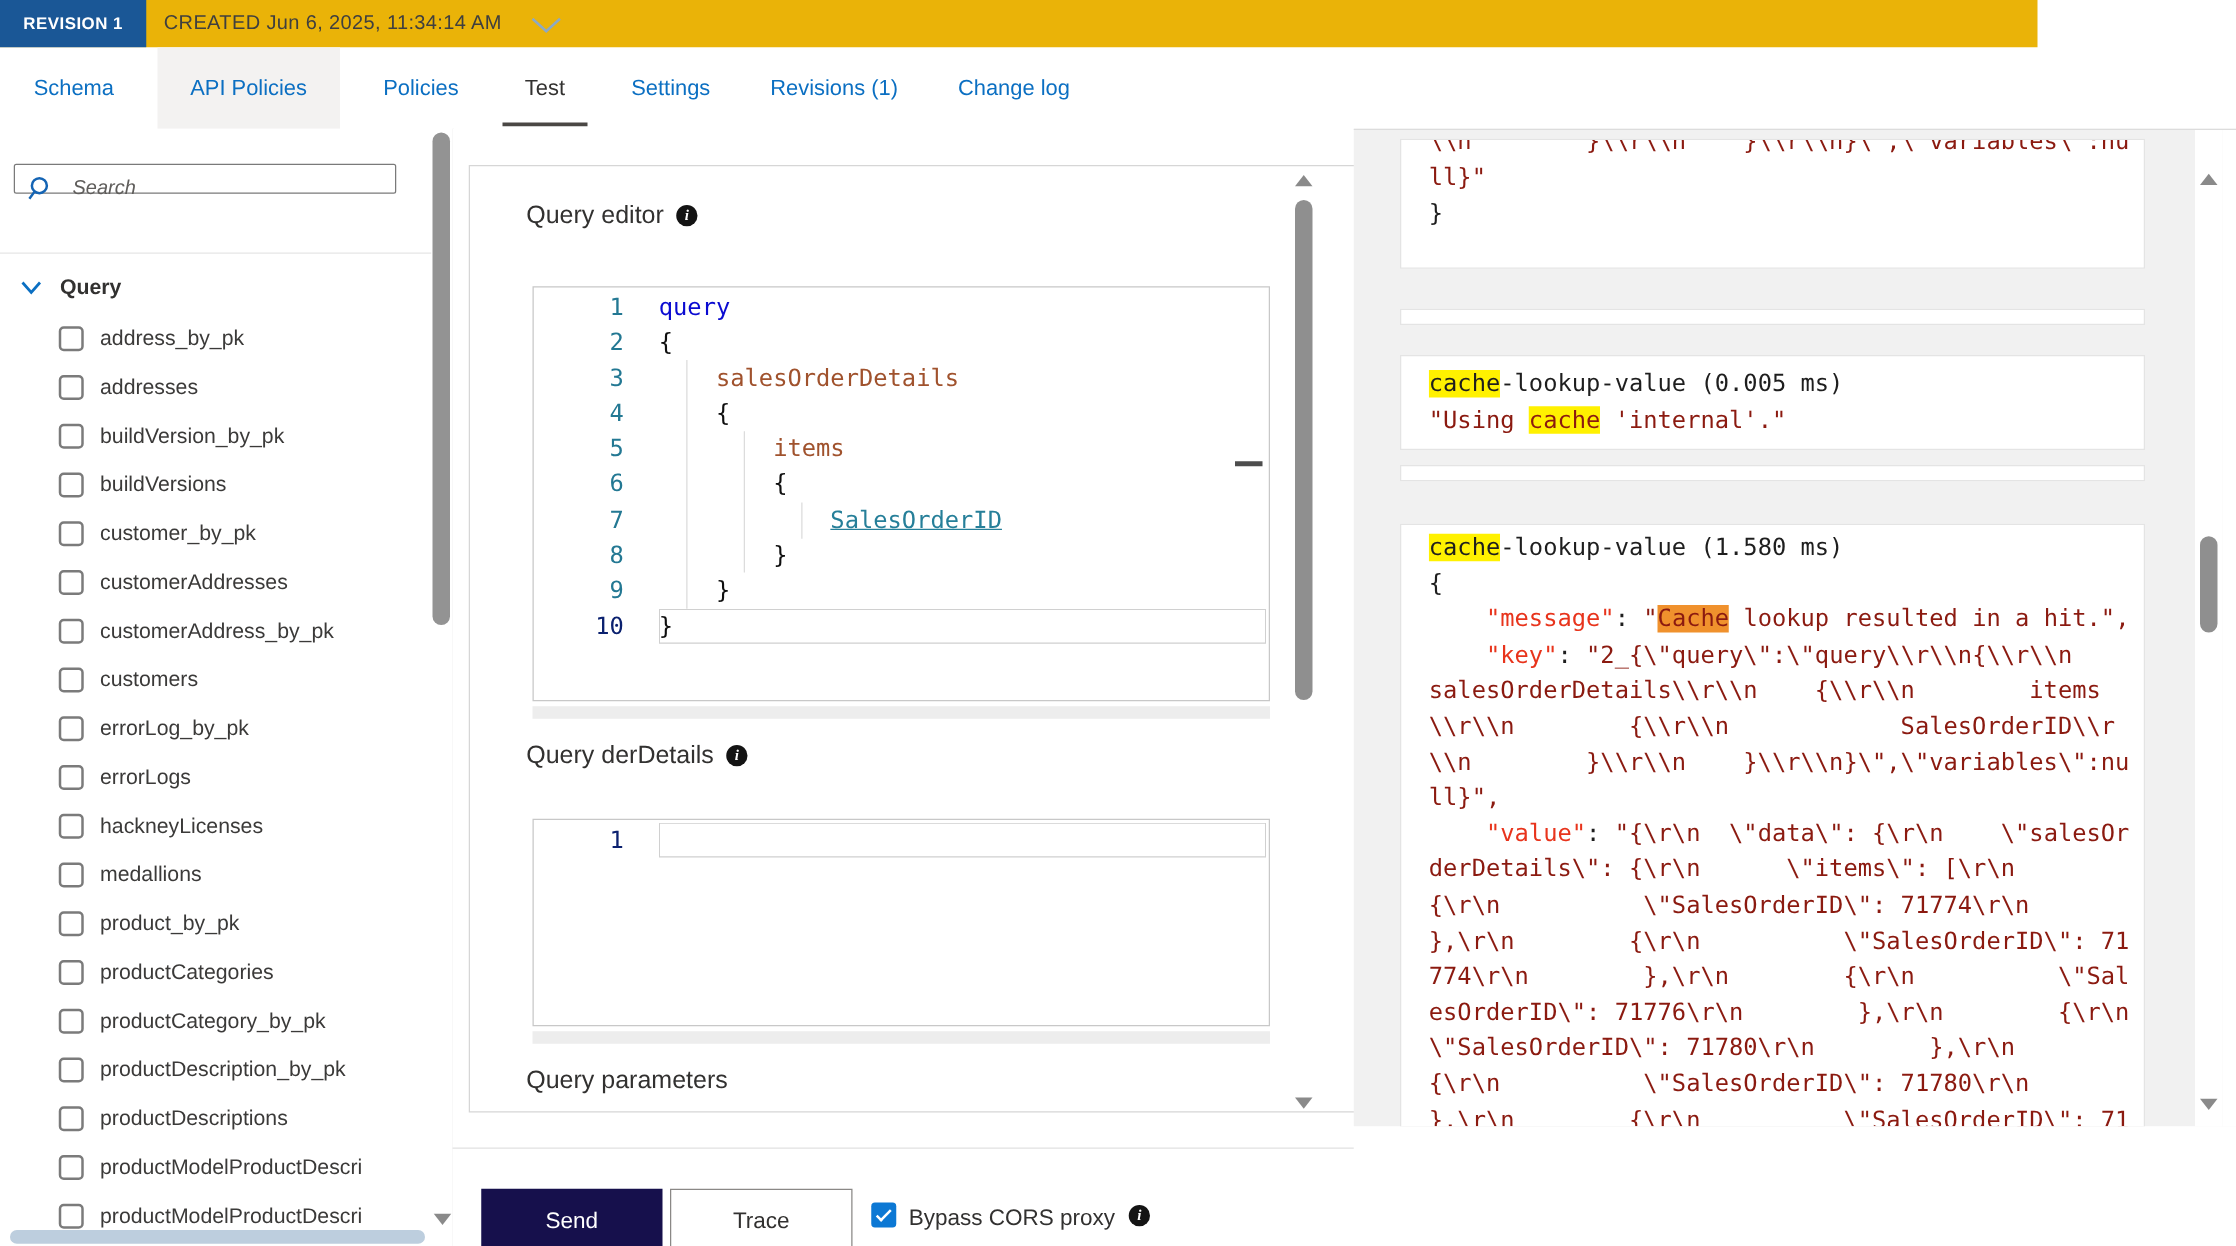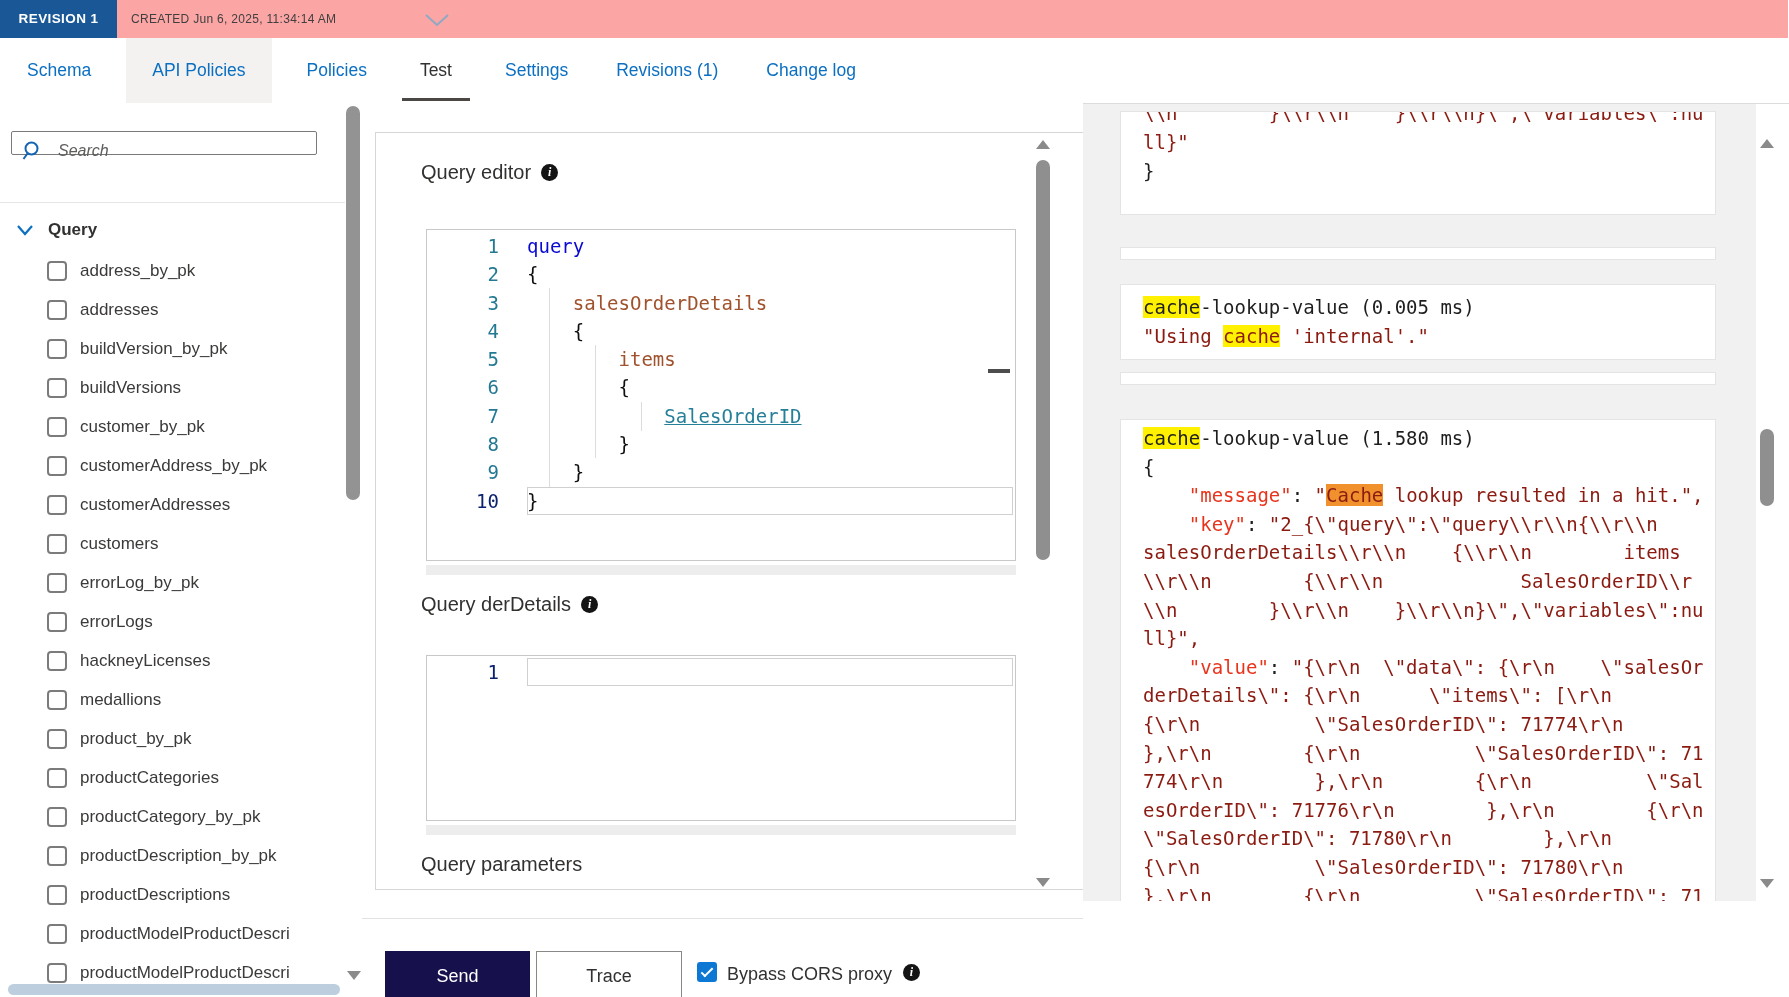--- a/index.html
+++ b/index.html
@@ -1,22 +1,22 @@
 <!DOCTYPE html>
 <html><head>
 <meta charset="utf-8">
 <style>
   html,body{margin:0;padding:0;background:#fff;}
   #canvas{position:relative;width:1789px;height:997px;overflow:hidden;background:#fff;
           font-family:"Liberation Sans",sans-serif;color:#323130;}
   
-  #topbar{position:absolute;left:0;top:0;width:1788px;height:38px;background:#fca5a5;}
+  #topbar{position:absolute;left:0;top:0;width:1630px;height:38px;background:#eab308;}
   #rev-badge{position:absolute;left:0;top:0;width:117px;height:38px;background:#1a5796;color:#fff;
              font-size:13.5px;font-weight:bold;letter-spacing:.4px;line-height:38px;text-align:center;}
-  #created{position:absolute;left:131px;top:0;height:38px;line-height:38px;font-size:12px;color:#3f3f3f;letter-spacing:.3px;}
+  #created{position:absolute;left:131px;top:0;height:38px;line-height:38px;font-size:16px;color:#3f3f3f;letter-spacing:.3px;}
   #created-chevron{position:absolute;left:424px;top:13px;}
   
   #tabbar{position:absolute;left:0;top:38px;width:1789px;height:65px;background:#fff;display:flex;align-items:stretch;padding-left:14px;box-sizing:border-box;}
   .tab{display:flex;align-items:center;padding:16px 13px;margin-right:22px;font-size:17.5px;color:#0b6fc2;position:relative;cursor:pointer;white-space:nowrap;}
   .tab.hover{background:#f3f2f1;padding:0 26px;}
   .tab.active{color:#323130;padding:0 18px;}
   .tab.active::after{content:"";position:absolute;left:0;right:0;bottom:2px;height:3px;background:#4a4744;}
   
   #sidebar{position:absolute;left:0;top:103px;width:362px;height:894px;overflow:hidden;background:#fff;}
   #search-box{position:absolute;left:11px;top:28px;width:306px;height:24px;border:1px solid #7a7a7a;border-radius:2px;background:#fff;box-sizing:border-box;}
@@ -143,25 +143,25 @@
         <div class="op-row">
           <span class="cbx"></span>
           <span class="lbl">buildVersions</span>
         </div>
         <div class="op-row">
           <span class="cbx"></span>
           <span class="lbl">customer_by_pk</span>
         </div>
         <div class="op-row">
           <span class="cbx"></span>
+          <span class="lbl">customerAddresses</span>
+        </div>
+        <div class="op-row">
+          <span class="cbx"></span>
           <span class="lbl">customerAddress_by_pk</span>
-        </div>
-        <div class="op-row">
-          <span class="cbx"></span>
-          <span class="lbl">customerAddresses</span>
         </div>
         <div class="op-row">
           <span class="cbx"></span>
           <span class="lbl">customers</span>
         </div>
         <div class="op-row">
           <span class="cbx"></span>
           <span class="lbl">errorLog_by_pk</span>
         </div>
         <div class="op-row">

